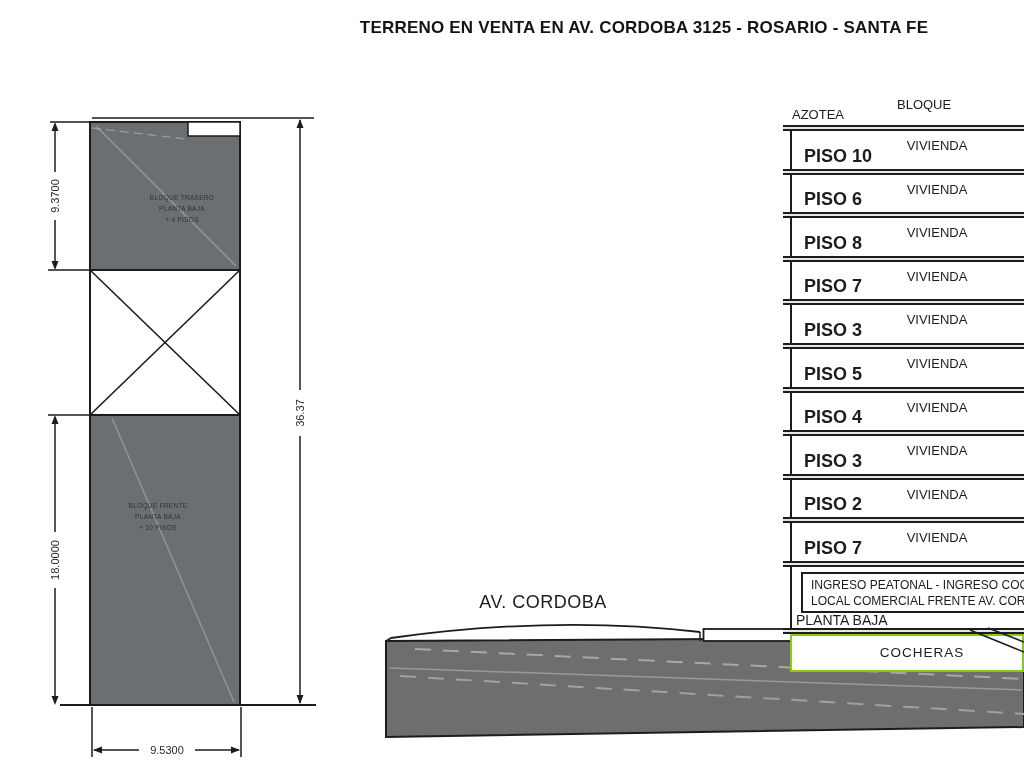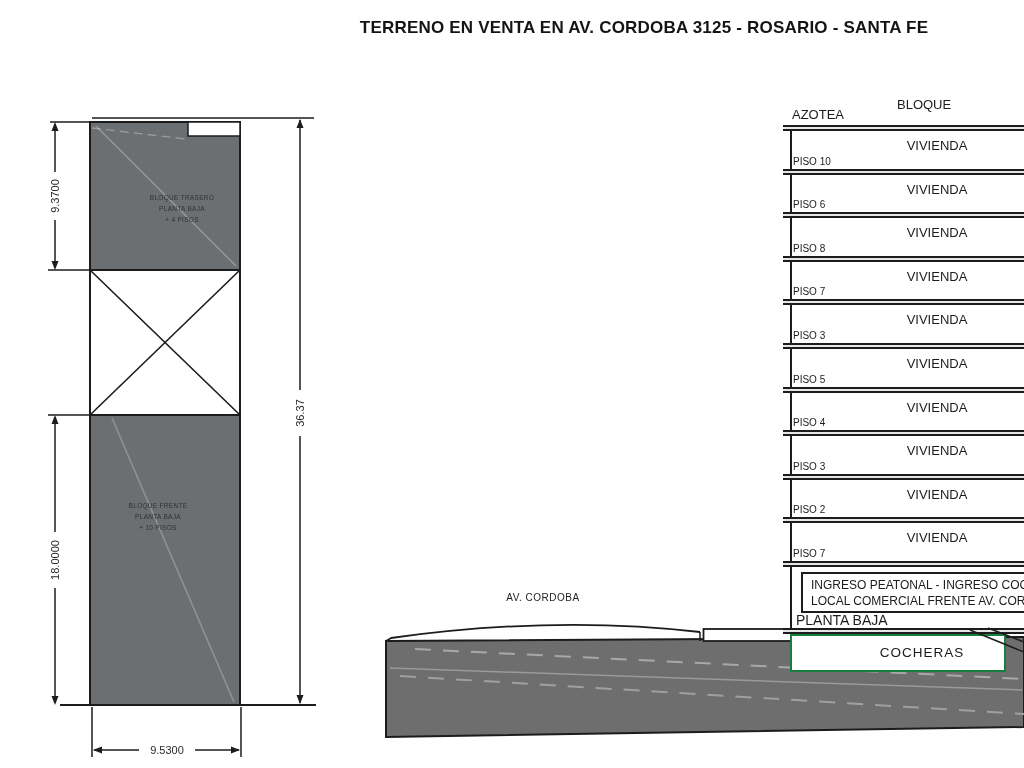--- a/index.html
+++ b/index.html
@@ -29,39 +29,39 @@
   .slab{
     position:absolute;left:-9px;right:-10px;bottom:0;height:6px;
     border-top:2px solid #1c1c1c;border-bottom:2px solid #1c1c1c;
     background:#e6e6e6;box-sizing:border-box;
   }
   .slab-bar{
     position:absolute;height:6px;
     border-top:2px solid #1c1c1c;border-bottom:2px solid #1c1c1c;
     background:#e6e6e6;box-sizing:border-box;
   }
-  .piso-label{position:absolute;left:1px;bottom:8px;font-size:10px;white-space:nowrap;}
+  .piso-label{position:absolute;left:12px;bottom:8px;font-size:18px;white-space:nowrap;font-weight:bold;}
   .use-label{position:absolute;left:145px;top:7px;transform:translateX(-50%);font-size:13px;white-space:nowrap;}
   .roof-label{font-size:13px;white-space:nowrap;}
   .ground-floor{
     position:absolute;left:790px;top:567px;width:240px;height:61px;
     border-left:2px solid #1c1c1c;box-sizing:border-box;
   }
   .ground-box{
     position:absolute;left:9px;top:5px;width:252px;height:41px;
     border:2px solid #1c1c1c;box-sizing:border-box;
     padding:3px 0 0 8px;font-size:12px;line-height:16px;white-space:nowrap;
   }
   .planta-baja{position:absolute;left:4px;bottom:0;font-size:14px;white-space:nowrap;}
   .cocheras{
-    position:absolute;left:790px;top:634px;width:216px;height:38px;
-    border:2px solid #15803d;background:#ffffff;box-sizing:border-box;
+    position:absolute;left:790px;top:634px;width:234px;height:38px;
+    border:2px solid #84cc16;background:#ffffff;box-sizing:border-box;
   }
   .cocheras-label{position:absolute;left:130px;top:9px;transform:translateX(-50%);font-size:13.5px;letter-spacing:1px;white-space:nowrap;}
-  .street-label{left:453px;top:592px;width:180px;text-align:center;font-size:10px;letter-spacing:.5px;}
+  .street-label{left:453px;top:592px;width:180px;text-align:center;font-size:18px;letter-spacing:.5px;}
   .dim-text{font-size:11px;fill:#2a2a2a;font-family:"Liberation Sans",sans-serif;}
 </style>
 </head>
 <body>
 
 <svg width="1024" height="768" viewBox="0 0 1024 768">
 
   <g>
     <polygon points="386,641 1024,637 1024,727 386,737" fill="#6e6e6e" stroke="#1c1c1c" stroke-width="2"></polygon>
     <path d="M390,668 L1022,690" stroke="#9a9a9a" stroke-width="1.5" fill="none"></path>

